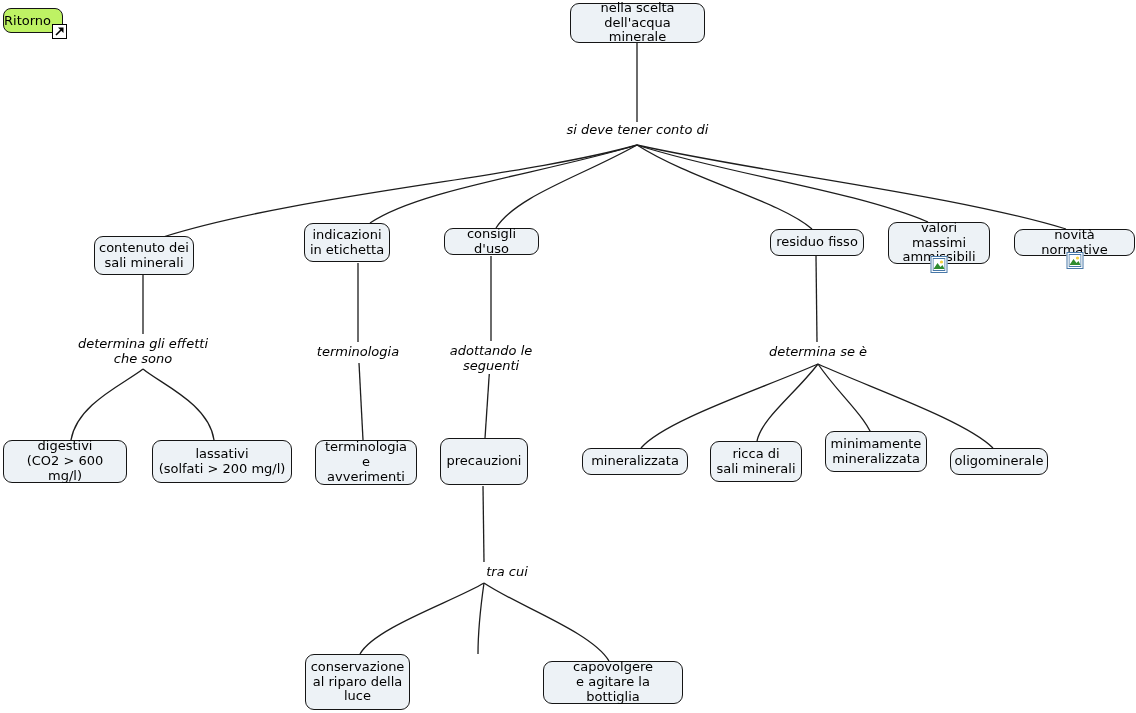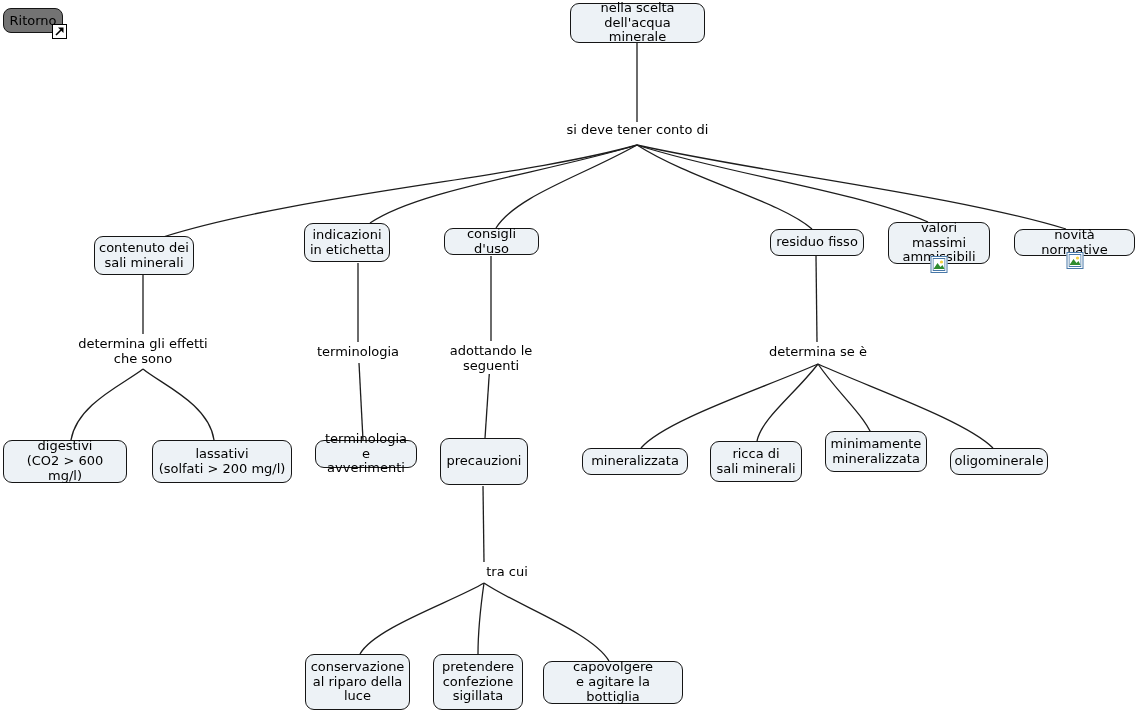--- a/index.html
+++ b/index.html
@@ -15,34 +15,35 @@
     display:flex; align-items:center; justify-content:center;
     text-align:center; background:#edf2f6;
     border:1.4px solid #151515; border-radius:9px;
     font-size:13px; line-height:1.14; white-space:pre-line;
     padding:7px 4px; cursor:default;
   }
   .link-label {
     position:absolute; z-index:2; text-align:center;
     font-size:13px; line-height:1.15; white-space:pre-line;
     background:#fff;
+    font-style:italic;
   }
   .img-icon {
     position:absolute; left:50%; transform:translateX(-50%);
     width:17px; height:17px; box-sizing:border-box;
     background:#fff; border:1px solid #4878a8; z-index:3;
     display:flex; align-items:center; justify-content:center;
     cursor:pointer;
   }
   .img-icon svg { display:block; }
   .ritorno {
     position:absolute; left:3px; top:8px; width:60px; height:25px;
-    box-sizing:border-box; background:#737373;
+    box-sizing:border-box; background:#bef264;
     border:1.4px solid #151515; border-radius:8px;
-    display:flex; align-items:center; justify-content:center;
+    display:flex; align-items:center; justify-content:flex-start;
     font-size:13px; cursor:pointer; z-index:2;
   }
   .link-badge {
     position:absolute; left:52px; top:24px; width:15px; height:15px;
     box-sizing:border-box; background:#fff; border:1px solid #000;
     z-index:4; display:flex; align-items:center; justify-content:center;
     cursor:pointer;
   }
 </style>
 </head>
@@ -137,21 +138,21 @@
   <div class="node" style="left:3px;top:440px;width:124px;height:43px">
     <span>digestivi
 (CO2 &gt; 600 mg/l)</span>
   </div>
 
   <div class="node" style="left:152px;top:440px;width:140px;height:43px">
     <span>lassativi
 (solfati &gt; 200 mg/l)</span>
   </div>
 
-  <div class="node" style="left:315px;top:440px;width:102px;height:28px">
+  <div class="node" style="left:315px;top:440px;width:102px;height:45px">
     <span>terminologia e
 avverimenti</span>
   </div>
 
   <div class="node" style="left:440px;top:438px;width:88px;height:47px">
     <span>precauzioni</span>
   </div>
 
   <div class="node" style="left:582px;top:448px;width:106px;height:27px">
     <span>mineralizzata</span>
@@ -170,25 +171,20 @@
   <div class="node" style="left:950px;top:448px;width:98px;height:27px">
     <span>oligominerale</span>
   </div>
 
   <div class="node" style="left:305px;top:654px;width:105px;height:56px">
     <span>conservazione
 al riparo della
 luce</span>
   </div>
 
-  <div class="node" style="left:433px;top:654px;width:90px;height:56px">
-    <span>pretendere
-confezione
-sigillata</span>
-  </div>
 
   <div class="node" style="left:543px;top:661px;width:140px;height:43px">
     <span>capovolgere
 e agitare la bottiglia</span>
   </div>
 
   <div class="link-label" style="left:565px;top:123px;width:145px">si deve tener conto di</div>
   <div class="link-label" style="left:63px;top:337px;width:160px">determina gli effetti
 che sono</div>
   <div class="link-label" style="left:313px;top:345px;width:90px">terminologia</div>

